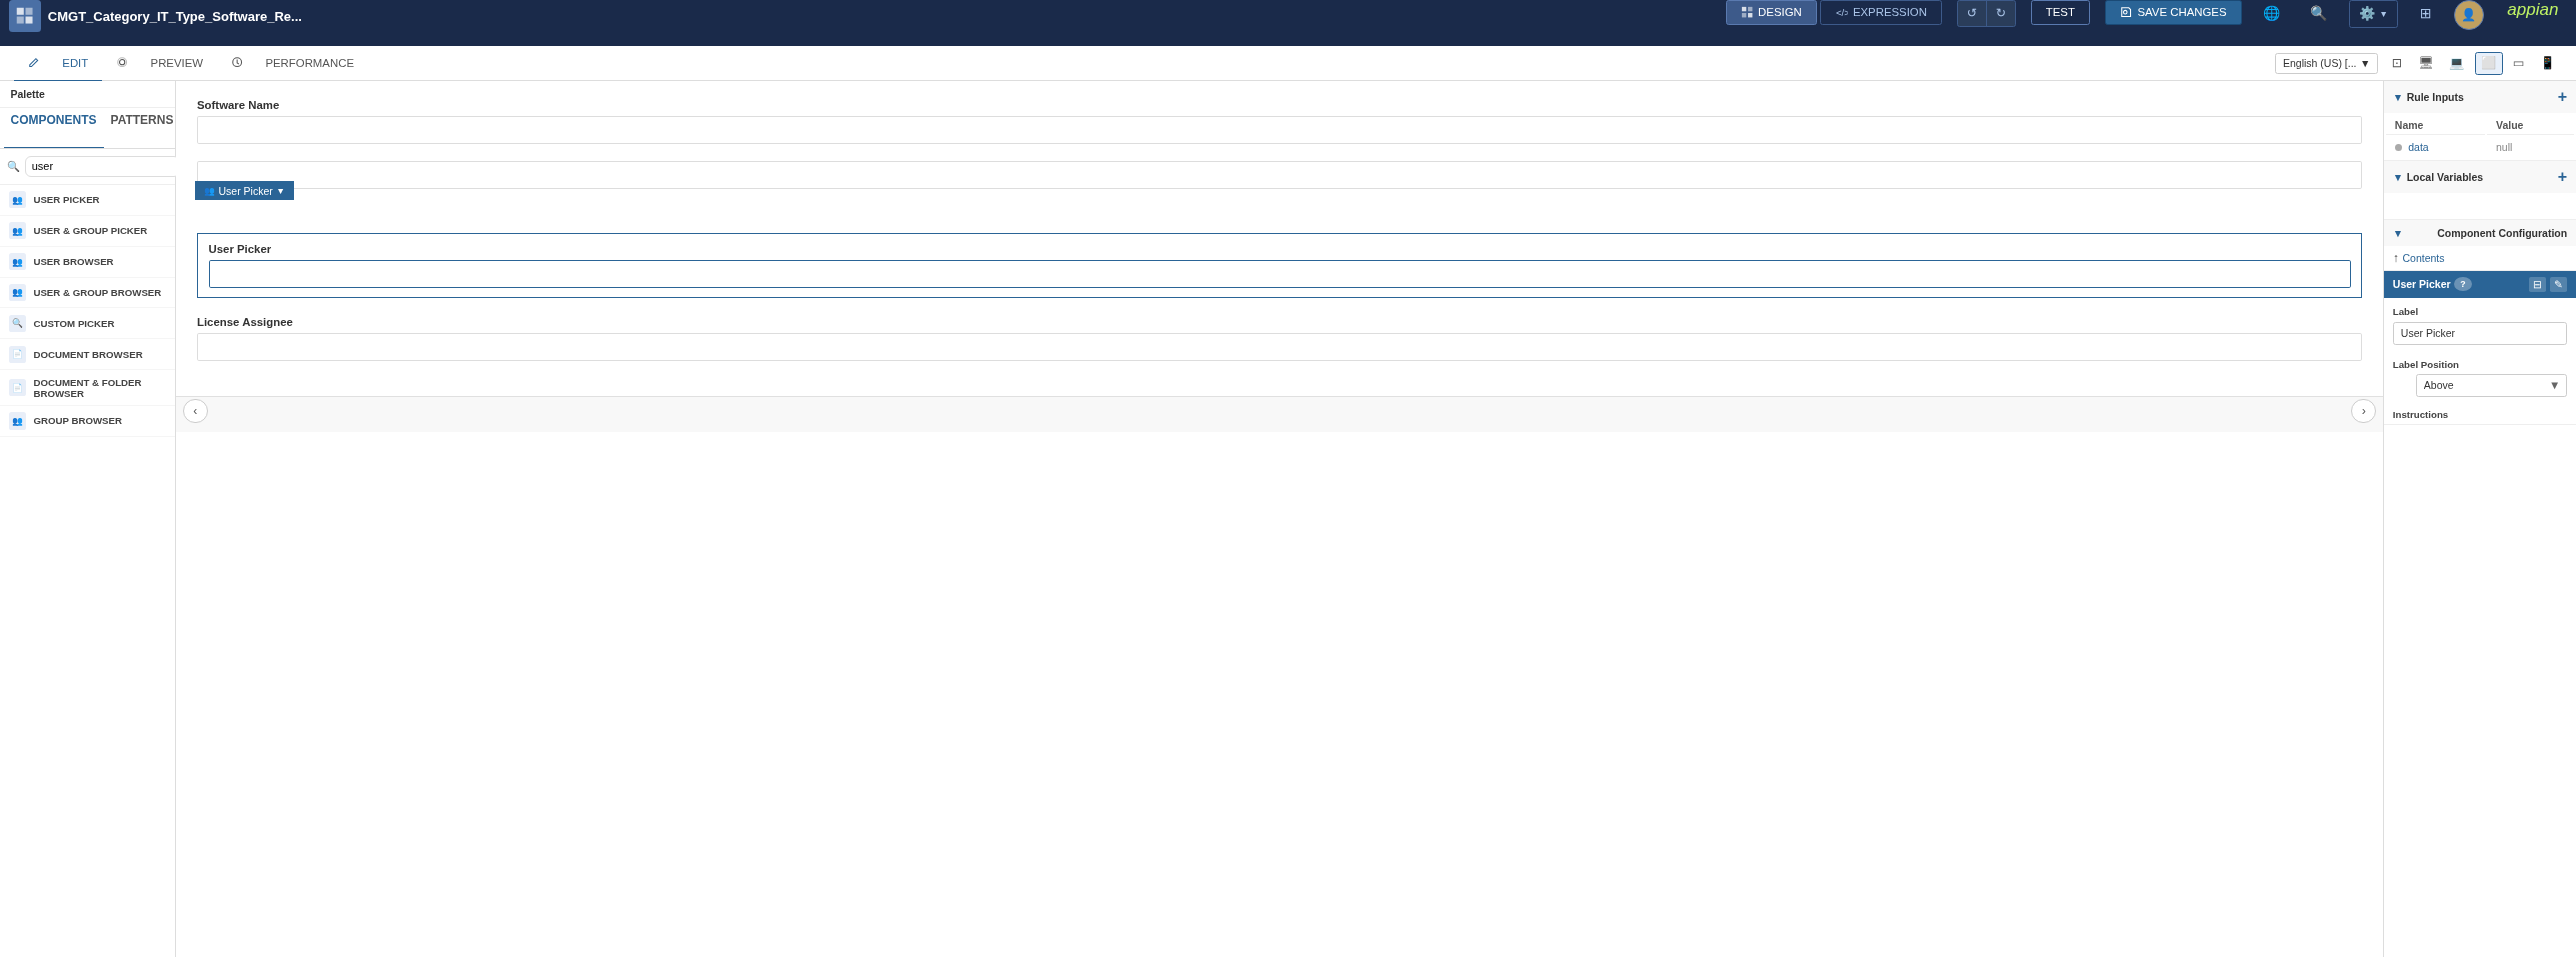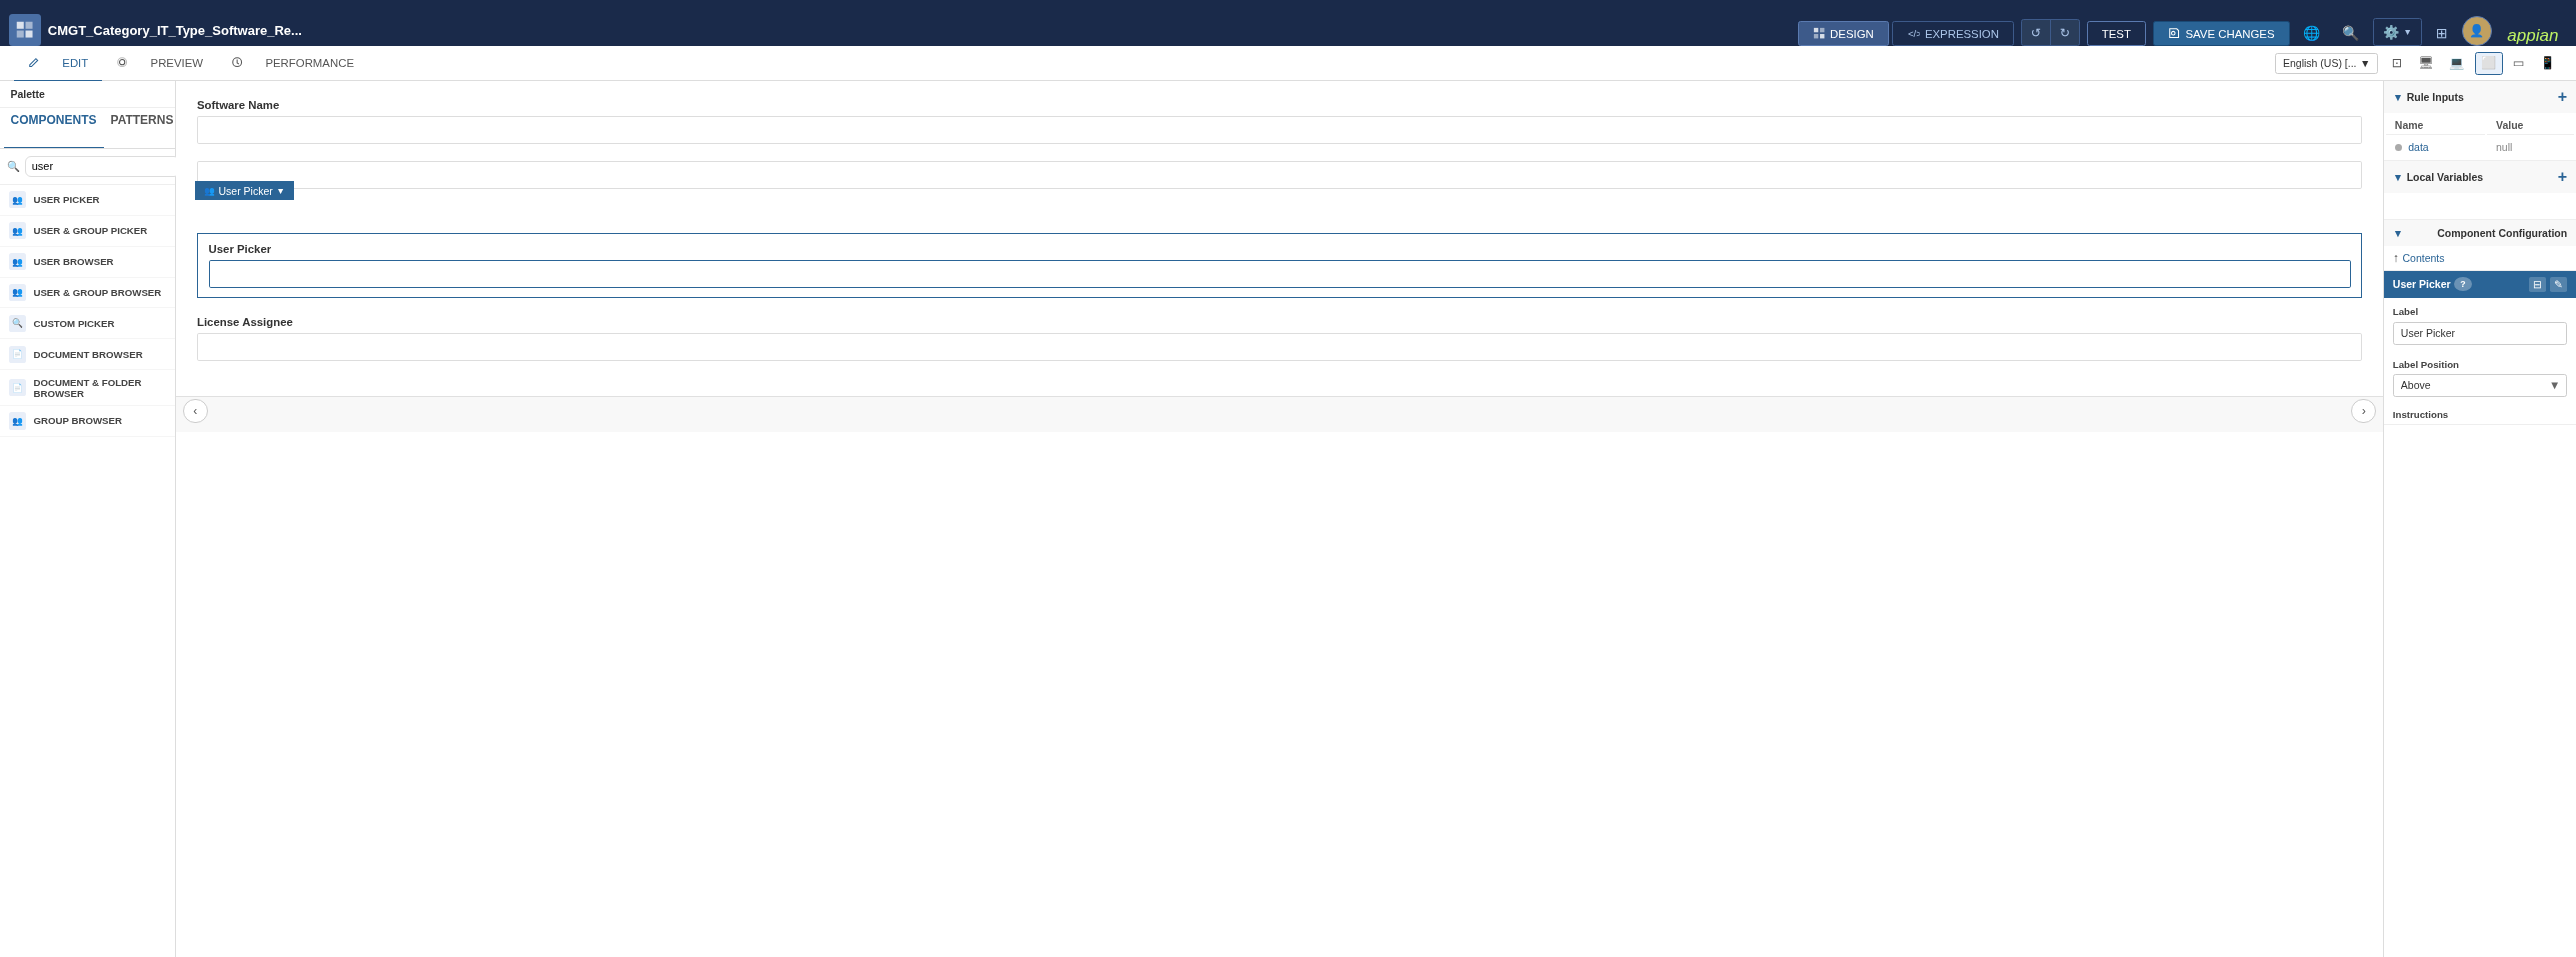--- a/index.html
+++ b/index.html
@@ -3,23 +3,23 @@
   <meta charset="utf-8">
   <style>
     * { box-sizing: border-box; margin: 0; padding: 0; }
     body { font-family: Arial, sans-serif; font-size: 11.4px; background: #f0f0f0; overflow: hidden; }
 
     
     .top-nav {
       background: #1a2a4a;
       height: 46px;
       display: flex;
-      align-items: flex-end;
+      align-items: flex-start;
       padding: 0 8.8px;
-      gap: 7px;
+      gap: 15px;
     }
     .app-logo-area {
       display: flex;
       align-items: center;
       gap: 7px;
       color: white;
       font-size: 12.3px;
       font-weight: bold;
       flex: 1;
       min-width: 0;
@@ -489,20 +489,21 @@
       width: 100%;
       border: 0.9px solid #ccc;
       border-radius: 2.6px;
       padding: 4.4px 7px;
       font-size: 10.5px;
       color: #333;
       background: white;
     }
     .config-select-wrapper {
       position: relative;
+      margin-left: 23px;
     }
     .config-select {
       width: 100%;
       border: 0.9px solid #ccc;
       border-radius: 2.6px;
       padding: 4.4px 21px 4.4px 7px;
       font-size: 10.5px;
       color: #333;
       background: white;
       appearance: none;

